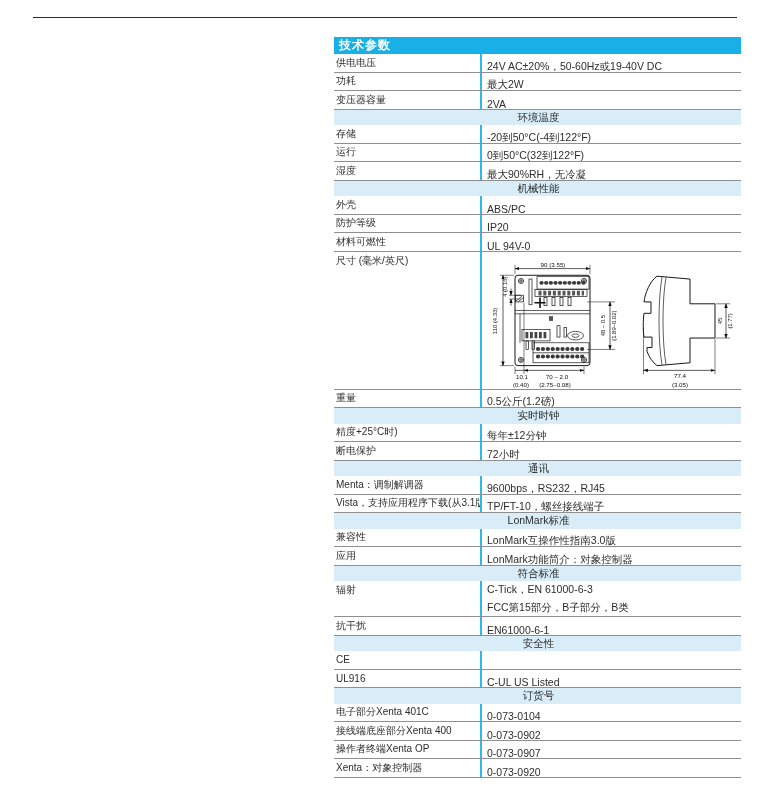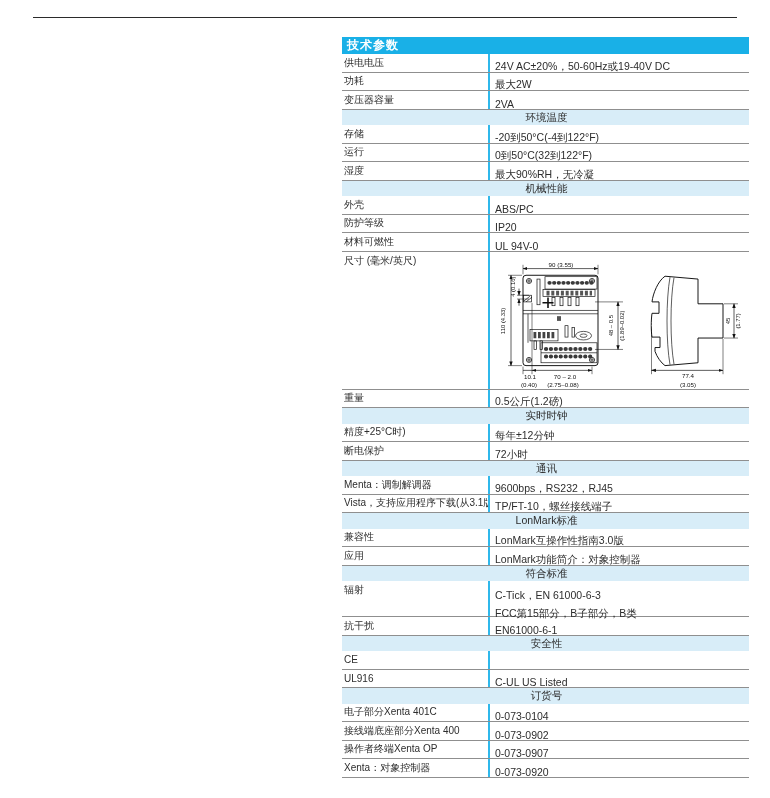--- a/index.html
+++ b/index.html
@@ -9,28 +9,28 @@
     --row-border:#8F8F8F;
     --text:#2D2D2D;
     --top-rule:#2B2B2B;
   }
   html,body{margin:0;padding:0;}
   body{
     width:770px;height:798px;overflow:hidden;background:#fff;position:relative;
     font-family:"Liberation Sans","DejaVu Sans",sans-serif;color:var(--text);
   }
   .top-rule{position:absolute;left:33px;top:17px;width:704px;border-top:1.4px solid var(--top-rule);}
-  .spec-table{position:absolute;left:342px;top:37px;width:407px;}
+  .spec-table{position:absolute;left:334px;top:37px;width:407px;}
   .title{
     box-sizing:border-box;height:17px;line-height:17px;background:var(--accent);
     color:#fff;font-size:12px;font-weight:bold;letter-spacing:1px;padding-left:5px;
   }
   .row{display:flex;align-items:center;box-sizing:border-box;border-bottom:1px solid var(--row-border);}
   .row.data{height:18.5px;}
-  .row.data2{height:36px;align-items:center;}
+  .row.data2{height:36px;align-items:flex-end;}
   .row.diagram{height:138px;align-items:flex-start;}
   .row.section{height:15.5px;background:var(--section-bg);border-bottom:none;justify-content:center;}
   .slabel{font-size:10.5px;padding-left:2px;line-height:15.5px;white-space:nowrap;}
   .cell{box-sizing:border-box;}
   .cell.label{width:146px;flex:none;font-size:10px;padding-left:2px;white-space:nowrap;overflow:hidden;}
   .divider{width:2px;flex:none;align-self:stretch;background:var(--divider);}
   .cell.value{flex:1;font-size:10.5px;padding-left:5px;white-space:nowrap;overflow:hidden;margin-top:8px;}
   .row.data2 .cell.label,.row.diagram .cell.label{line-height:18.5px;align-self:flex-start;}
   .row.data2 .cell.value{padding-top:3px;}
   .row.data2 .cell.value div{line-height:18px;}

